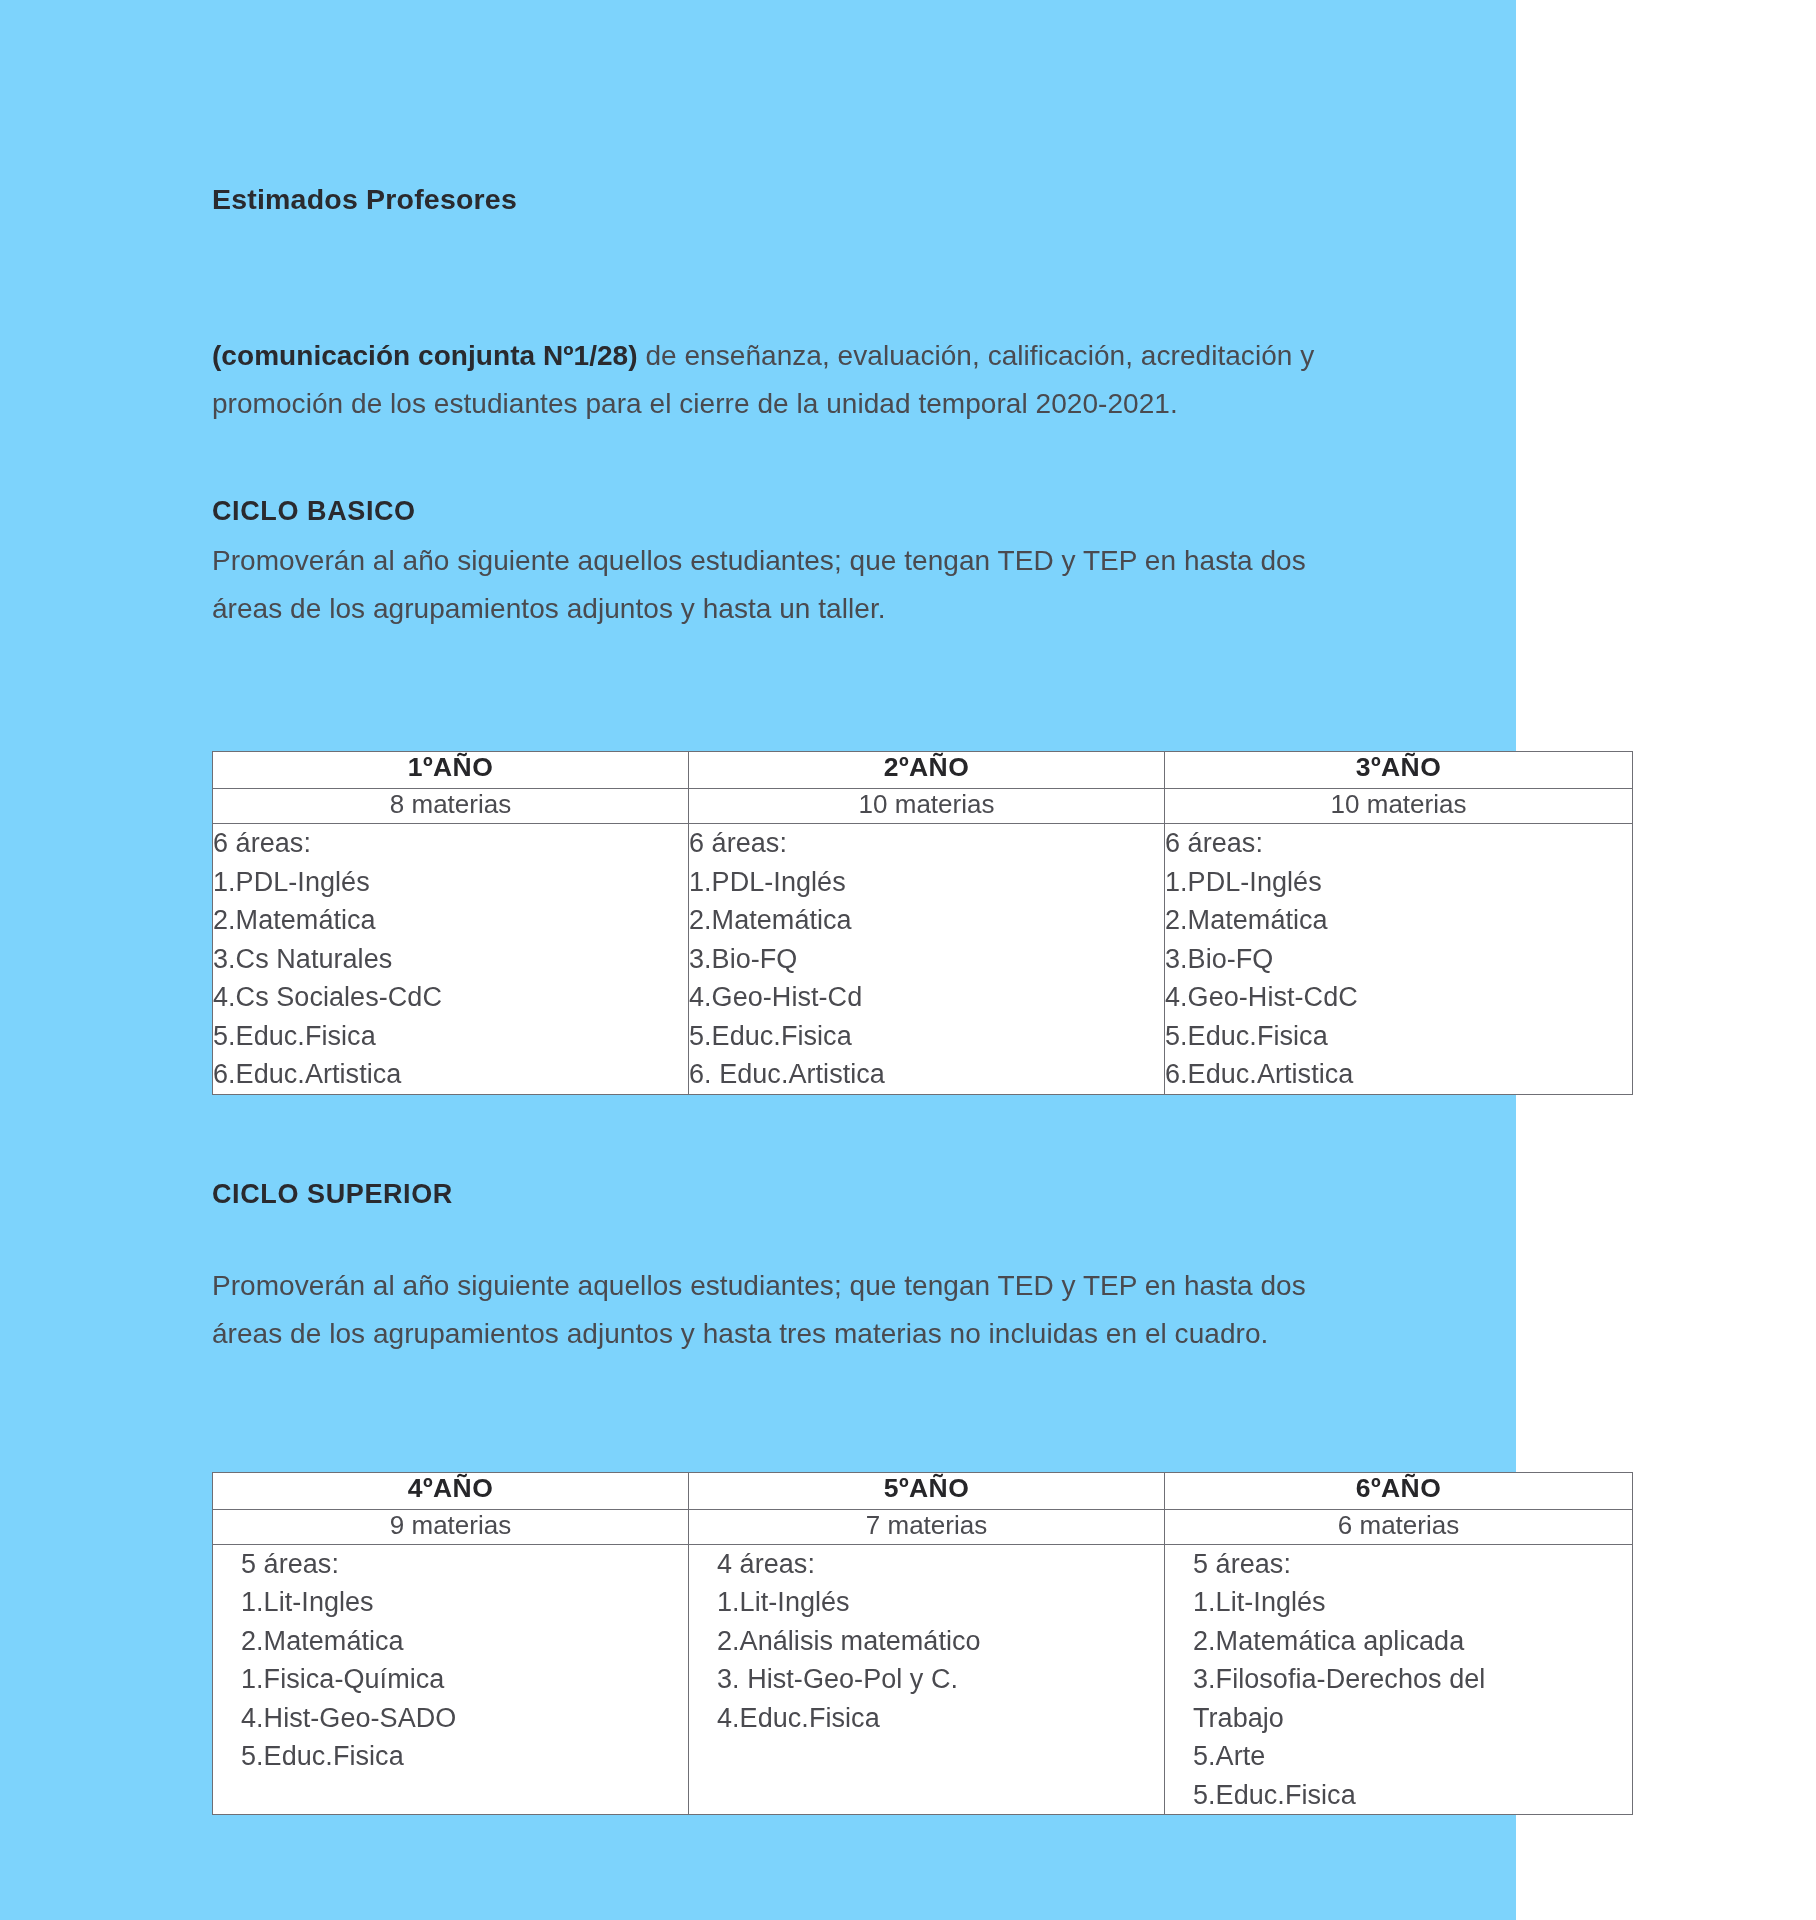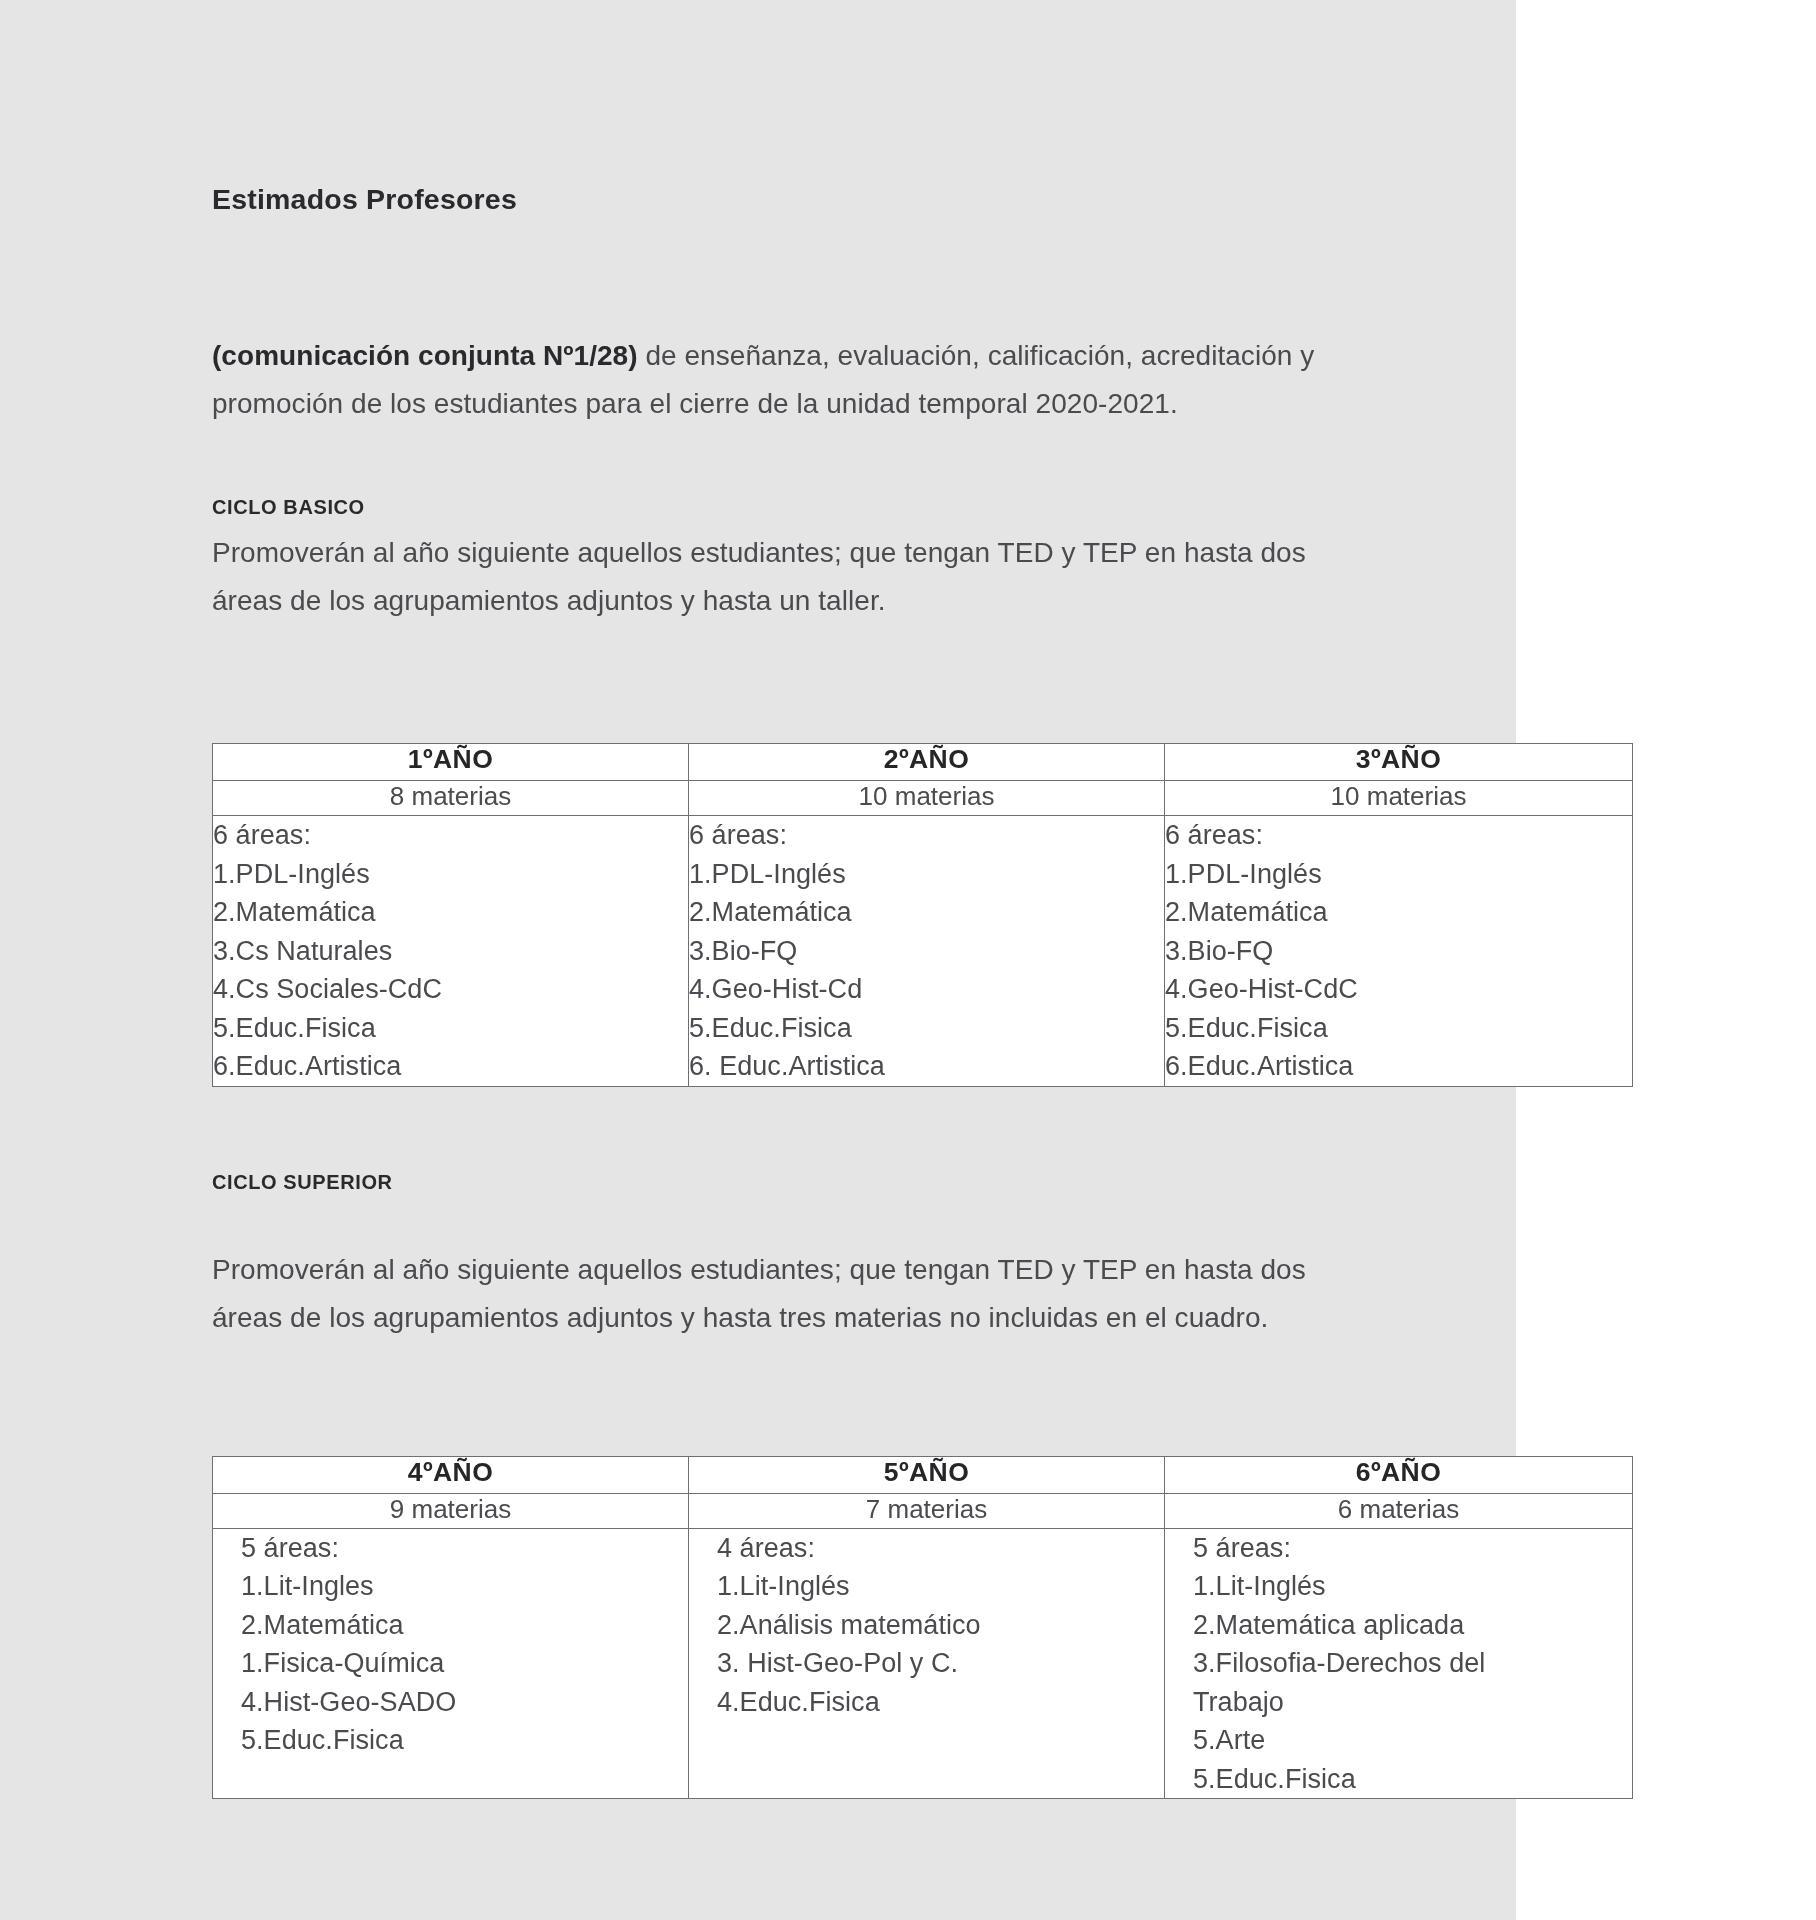--- a/index.html
+++ b/index.html
@@ -17,21 +17,21 @@
     position: relative;
     overflow: hidden;
   }
 
   .page {
     position: absolute;
     left: 0;
     top: 0;
     width: 1516px;
     height: 1920px;
-    background: #e5e5e5;
+    background: #7dd3fc;
   }
 
   .content {
     position: absolute;
     left: 212px;
     top: 182px;
     width: 1420px;
   }
 
   
@@ -50,21 +50,21 @@
     letter-spacing: 0.05px;
     font-weight: 400;
   }
 
   .para b {
     color: #2a2a2e;
     font-weight: bold;
   }
 
   .section-title {
-    font-size: 20px;
+    font-size: 27px;
     font-weight: bold;
     letter-spacing: 0.6px;
     color: #2a2a2e;
   }
 
   .gap-xl { height: 68px; }
   .gap-lg { height: 52px; }
   .gap-sm { height: 10px; }
 
   

